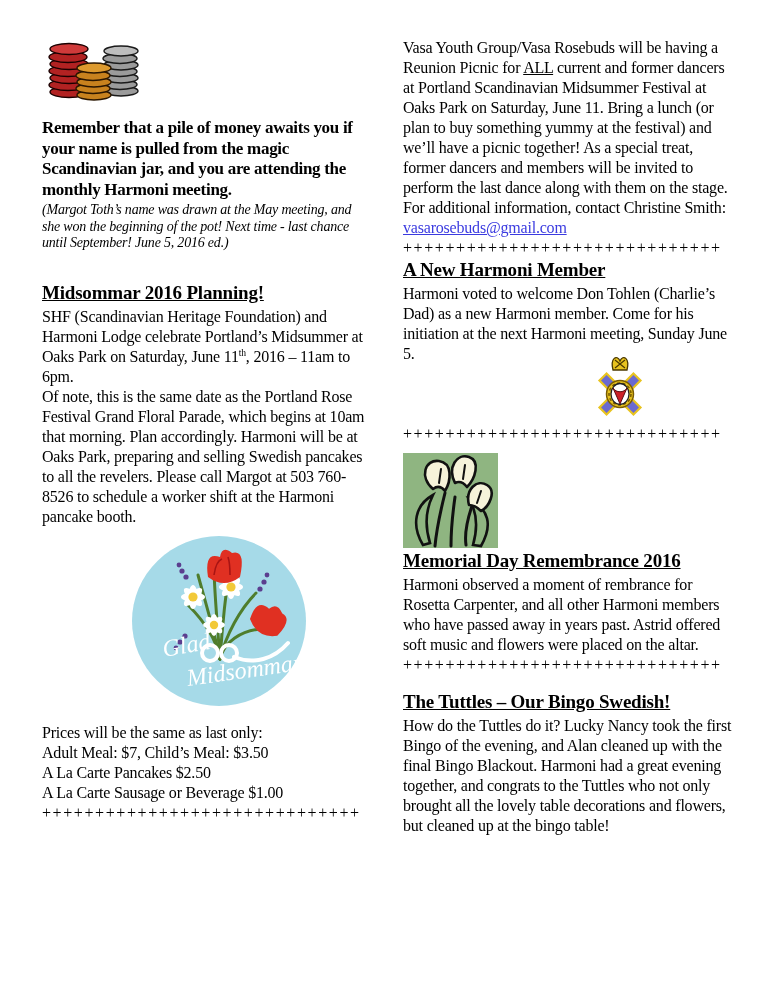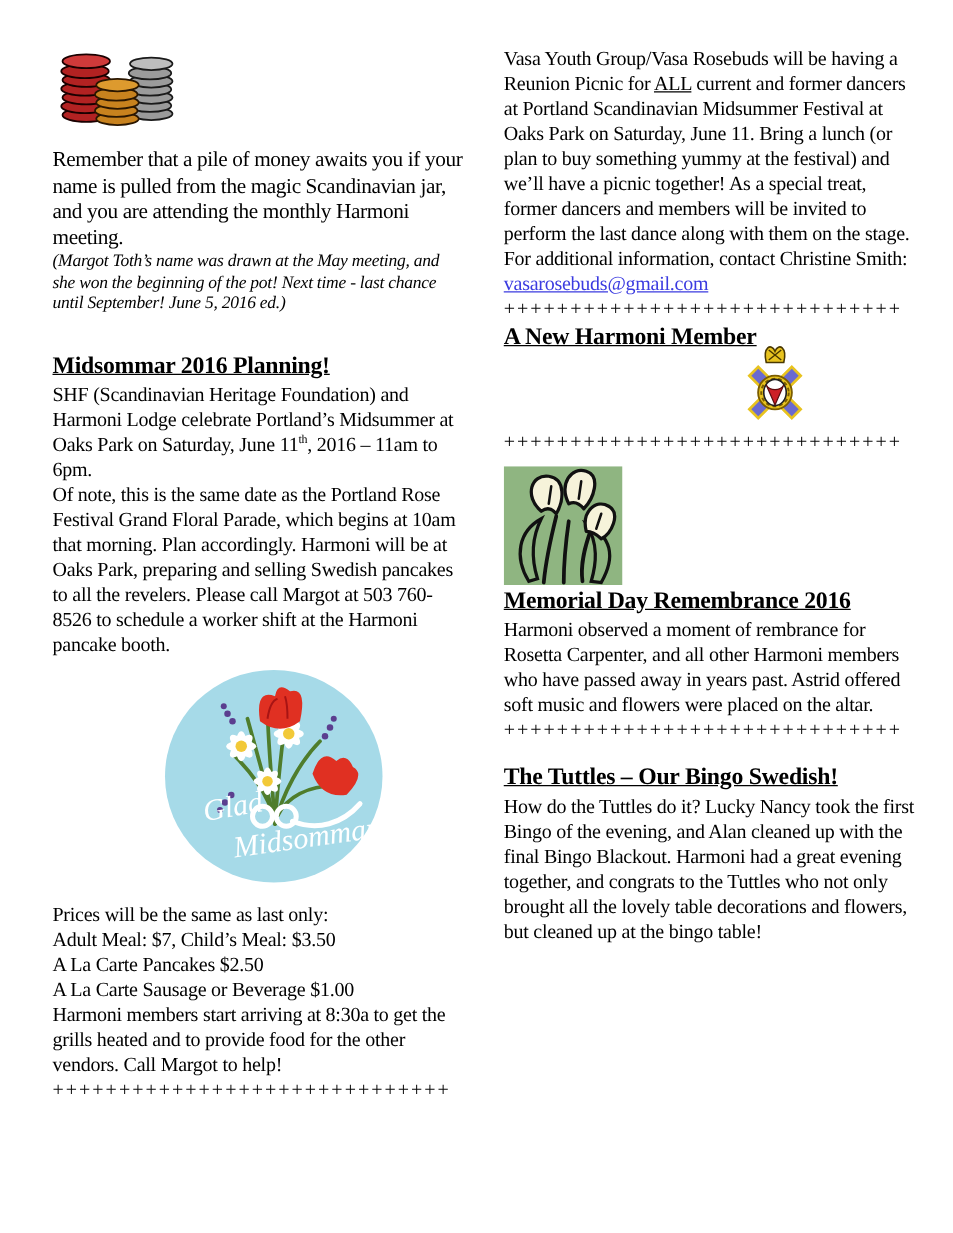--- a/index.html
+++ b/index.html
@@ -16,21 +16,21 @@
     overflow:hidden;
   }
   .col{box-sizing:border-box;}
   .col.left{width:330px;flex:0 0 330px;}
   .col.right{width:333px;flex:0 0 333px;padding-top:2px;}
   .body-text{
     font-size:16px;line-height:20px;letter-spacing:-0.2px;
     margin:0;
   }
   .intro-bold{
-    font-size:17px;line-height:20.5px;font-weight:normal;letter-spacing:-0.3px;
+    font-size:17px;line-height:20.5px;font-weight:bold;letter-spacing:-0.3px;
     margin:16px 0 2px 0;
   }
   .intro-note{
     font-size:14px;line-height:16.5px;font-style:italic;letter-spacing:-0.2px;
     margin:2px 0 0 0;
   }
   h2.section-heading{
     font-size:19px;line-height:22px;font-weight:bold;
     text-decoration:underline;
     letter-spacing:-0.2px;
@@ -174,35 +174,35 @@
         <text class="badge-script" x="34" y="126" font-size="24" fill="#ffffff" transform="rotate(-10 34 126)">Glad</text>
         <text class="badge-script" x="58" y="155" font-size="24" fill="#ffffff" transform="rotate(-8 58 155)">Midsommar</text>
       </svg>
     </div>
 
     <div class="prices">
       <p class="body-text">Prices will be the same as last only:</p>
       <p class="body-text">Adult Meal: $7, Child’s Meal: $3.50</p>
       <p class="body-text">A La Carte Pancakes $2.50</p>
       <p class="body-text">A La Carte Sausage or Beverage $1.00</p>
-      <p class="body-text">Harmoni members start arriving at 8:30a to get the grills heated and to provide food for the other vendors.  Call Margot to help!</p>
     </div>
 
     <div class="divider">++++++++++++++++++++++++++++++</div>
   </div>
 
   <div class="col right">
 
 
     <p class="body-text"><span>Vasa Youth Group/Vasa Rosebuds will be having a Reunion Picnic for </span><span class="bold-underline">ALL</span><span> current and former dancers at Portland Scandinavian Midsummer Festival at Oaks Park on Saturday, June 11.  Bring a lunch (or plan to buy something yummy at the festival) and we’ll have a picnic together!  As a special treat, former dancers and members will be invited to perform the last dance along with them on the stage.  For additional information, contact Christine Smith: </span><a class="email-link">vasarosebuds@gmail.com</a></p>
 
     <div class="divider">++++++++++++++++++++++++++++++</div>
 
     <h2 class="section-heading">A New Harmoni Member</h2>
 
+    <p class="body-text">Harmoni voted to welcome Don Tohlen (Charlie’s Dad) as a new Harmoni member. Come for his initiation at the next Harmoni meeting, Sunday June 5.</p>
 
     <div class="emblem-wrap">
       <svg width="64" height="72" viewBox="0 0 64 72" aria-hidden="true">
 
         <path d="M25,18 C22,6 29,2 32,9 C35,2 42,6 39,18 Z" fill="#e8c31f" stroke="#4a3800" stroke-width="1.3"></path>
         <path d="M27,8 L37,16 M37,8 L27,16" stroke="#4a3800" stroke-width="1.2"></path>
 
         <g transform="rotate(45 32 42)">
           <g fill="#6a6ad0" stroke="#e8c31f" stroke-width="2.2">
             <rect x="27" y="18" width="10" height="20"></rect>

